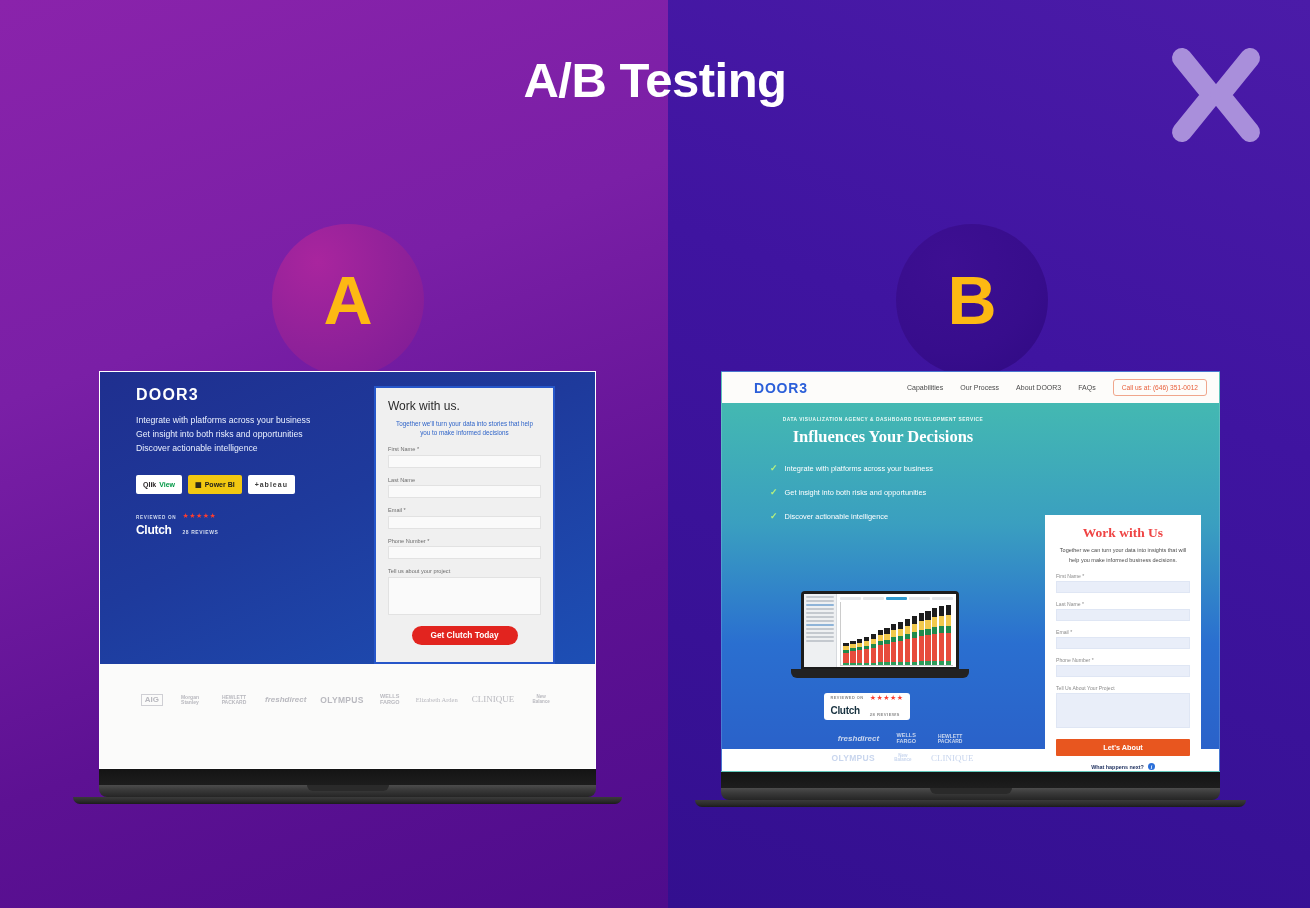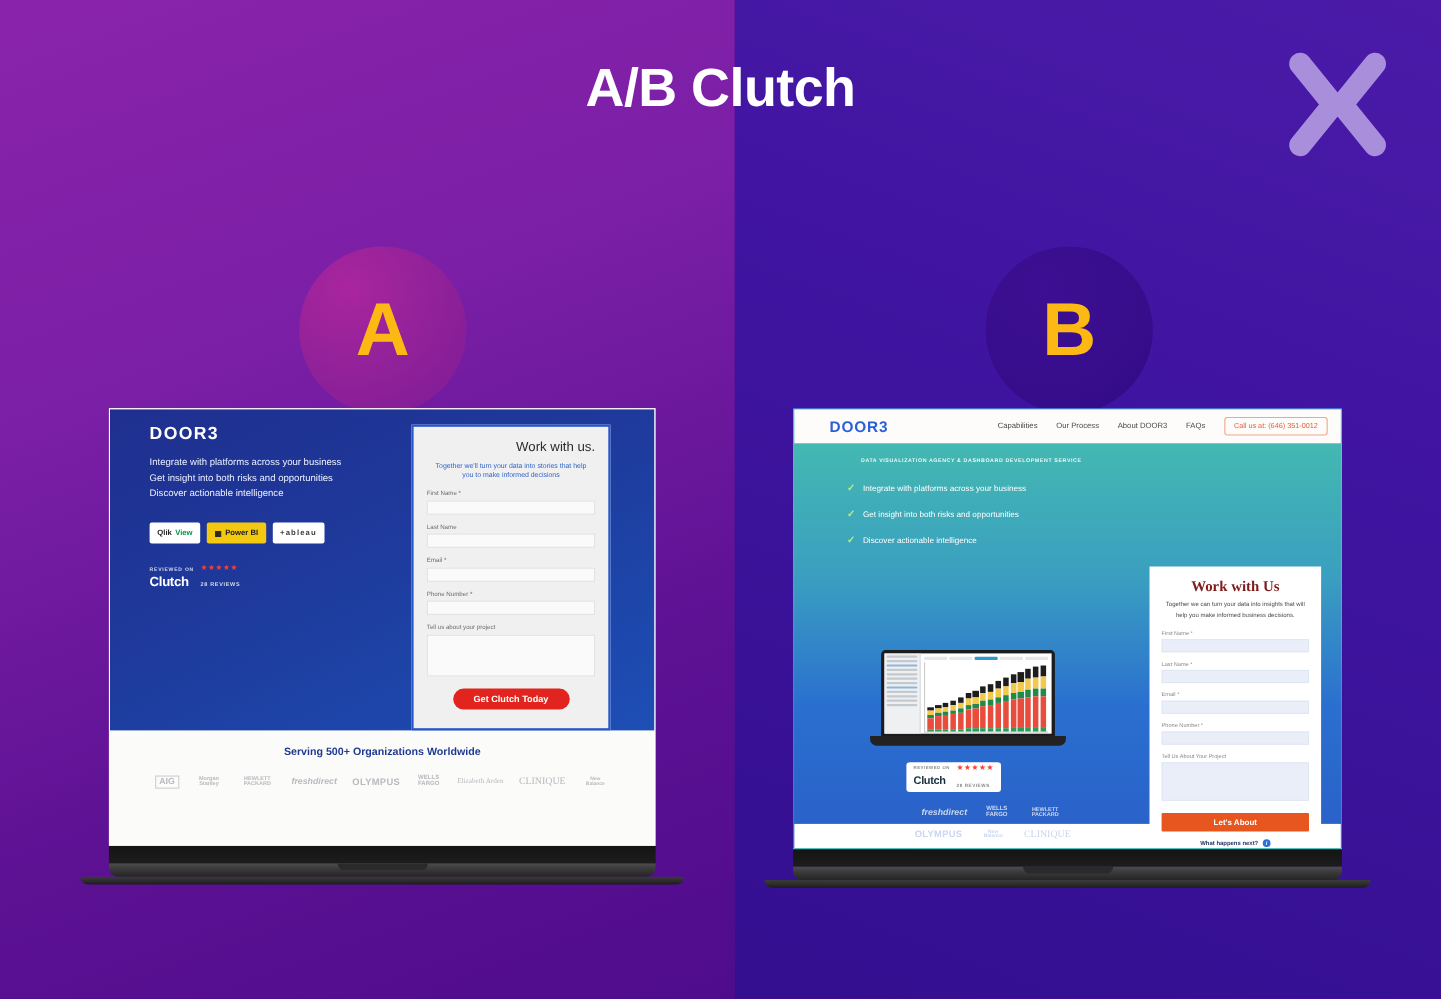--- a/index.html
+++ b/index.html
@@ -71,21 +71,21 @@
   .a-clutch { margin-top: 18px; display: flex; align-items: flex-end; gap: 6px; }
   .a-clutch .cl-rev { font-size: 4.6px; letter-spacing: .7px; font-weight: bold;
       color: #cfd9ef; display:block; }
   .a-clutch .cl-name { font-size: 12px; font-weight: bold; letter-spacing: -.3px; color:#fff; }
   .stars { color: #ff3d2e; font-size: 7px; letter-spacing: .5px; display: block; }
   .a-clutch .cl-count { font-size: 5px; font-weight: bold; letter-spacing: .6px;
       color: #d6deef; }
 
   .a-form { position: absolute; left: 274px; top: 14px; width: 181px; bottom: 0;
       background: #f0f0f0; border: 2px solid #2656c9; padding: 11px 12px 0; }
-  .a-form-title { text-align: right; font-size: 12px; color: #2b2b2b; font-weight: 400; }
+  .a-form-title { text-align: left; font-size: 12px; color: #2b2b2b; font-weight: 400; }
   .a-form-sub { text-align: center; font-size: 6.3px; color: #2f64c8; line-height: 1.45;
       margin-top: 6px; padding: 0 4px; }
   .a-field-label { font-size: 5.6px; color: #6d6d6d; margin: 9px 0 2.5px; }
   .a-input { height: 13px; background: #fafafa; border: 1px solid #e2e2e2; }
   .a-textarea { height: 38px; background: #fafafa; border: 1px solid #e2e2e2; }
   .a-cta { margin: 11px auto 0; width: 106px; height: 19px; border-radius: 10px;
       background: #e2241f; color: #fff; font-size: 8.3px; font-weight: bold;
       display: flex; align-items: center; justify-content: center; }
 
   .a-logos { height: 104px; background: #fbfbfa; padding-top: 14px; }
@@ -145,21 +145,21 @@
       letter-spacing: .5px; }
 
   .b-logos { position: absolute; left: 78px; top: 330px; width: 205px; }
   .b-logos-row { display: flex; align-items: center; justify-content: center;
       gap: 15px; margin-bottom: 9px; }
   .b-logos .cl-logo { color: #c9d6ee; }
 
   .b-form { position: absolute; right: 18px; top: 112px; width: 156px;
       background: #fff; padding: 10px 11px 10px; }
   .b-form-title { text-align: center; font-family: "Liberation Serif", serif;
-      font-size: 13.5px; font-weight: bold; color: #7f1d1d; }
+      font-size: 13.5px; font-weight: bold; color: #ef4444; }
   .b-form-sub { text-align: center; font-size: 5.5px; color: #4a4a4a; line-height: 1.75;
       margin-top: 5px; }
   .b-field-label { font-size: 5.1px; color: #8a8a8a; margin: 8px 0 2px; }
   .b-input { height: 12px; background: #e9eef9; border: 1px solid #dfe6f4; }
   .b-textarea { height: 35px; background: #e9eef9; border: 1px solid #dfe6f4; }
   .b-cta { margin-top: 11px; height: 17px; background: #e8561f; color: #fff;
       font-size: 7.3px; font-weight: bold; display: flex; align-items: center;
       justify-content: center; border-radius: 1px; }
   .b-next { margin-top: 7px; display: flex; align-items: center; justify-content: center;
       gap: 4px; font-size: 5.4px; font-weight: bold; color: #1d2f5e; }
@@ -170,21 +170,21 @@
   .b-white-strip { height: 22px; background: #fff; }
 </style>
 </head>
 <body>
 
 <div class="bg">
   <div class="bg-left"></div>
   <div class="bg-right"></div>
 </div>
 
-<div class="page-title">A/B Clutch</div>
+<div class="page-title">A/B Testing</div>
 
 <svg class="x-logo" viewBox="0 0 104 110">
   <g stroke="#a98fdb" stroke-width="20" stroke-linecap="round" stroke-linejoin="round" fill="none">
     <polyline points="18,18 48,55 18,92"></polyline>
     <polyline points="86,18 56,55 86,92"></polyline>
   </g>
 </svg>
 
 <div class="circle circle-a">
   <span>A</span>
@@ -248,21 +248,20 @@
         <div class="a-input"></div>
 
         <div class="a-field-label">Tell us about your project</div>
         <div class="a-textarea"></div>
 
         <div class="a-cta">Get Clutch Today</div>
       </div>
     </div>
 
     <div class="a-logos">
-      <div class="a-logos-title">Serving 500+ Organizations Worldwide</div>
       <div class="a-logos-row">
         <span class="cl-logo" style="font-size:8px;border:1px solid #cfcfd4;padding:1px 3px">AIG</span>
         <span class="cl-logo" style="font-size:5px;width:26px;white-space:normal">Morgan Stanley</span>
         <span class="cl-logo" style="font-size:5px;width:34px;white-space:normal">HEWLETT PACKARD</span>
         <span class="cl-logo" style="font-size:8px;font-style:italic">freshdirect</span>
         <span class="cl-logo" style="font-size:8.5px;letter-spacing:.3px">OLYMPUS</span>
         <span class="cl-logo" style="font-size:5.5px;width:24px;white-space:normal">WELLS FARGO</span>
         <span class="cl-logo" style="font-size:6.5px;font-family:'Liberation Serif',serif;font-weight:400">Elizabeth Arden</span>
         <span class="cl-logo" style="font-size:9px;font-family:'Liberation Serif',serif;font-weight:400">CLINIQUE</span>
         <span class="cl-logo" style="font-size:4.5px;width:26px;white-space:normal">New Balance</span>
@@ -285,20 +284,21 @@
         <span class="b-nav-link">Our Process</span>
         <span class="b-nav-link">About DOOR3</span>
         <span class="b-nav-link">FAQs</span>
         <span class="b-nav-cta">Call us at: (646) 351-0012</span>
       </div>
     </div>
 
     <div class="b-body">
       <div class="b-eyebrow">DATA VISUALIZATION AGENCY &amp; DASHBOARD DEVELOPMENT SERVICE</div>
       <div class="b-h1">
+        <div>Influences Your Decisions</div>
       </div>
 
       <div class="b-checks">
         <div class="b-check">
           <span class="tick">✓</span>
           <span>Integrate with platforms across your business</span>
         </div>
         <div class="b-check">
           <span class="tick">✓</span>
           <span>Get insight into both risks and opportunities</span>

